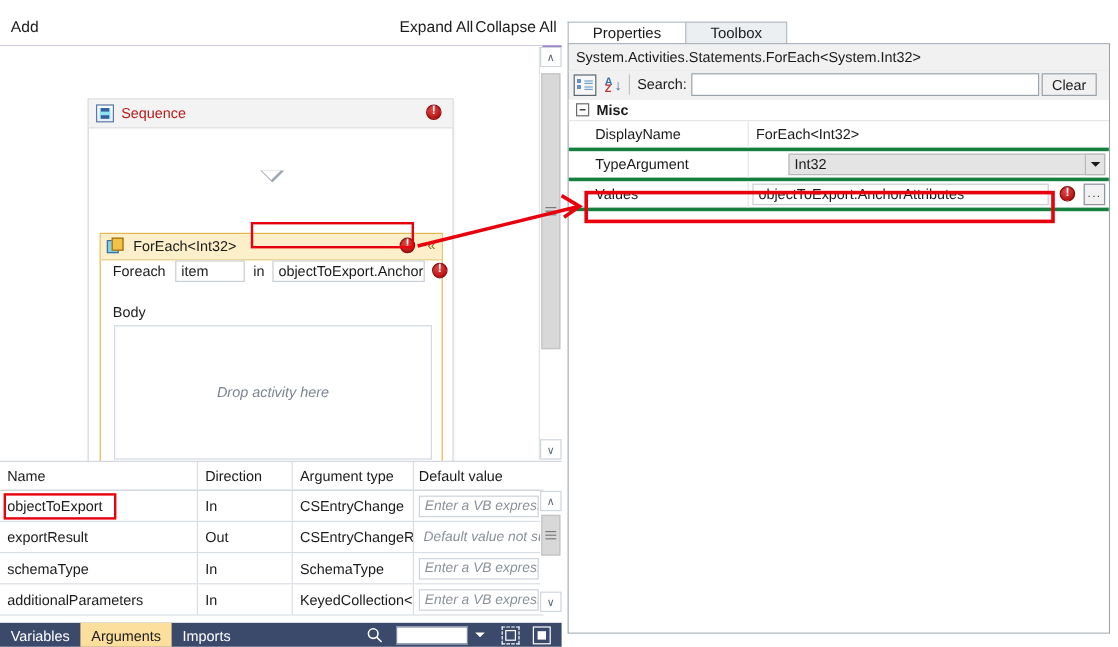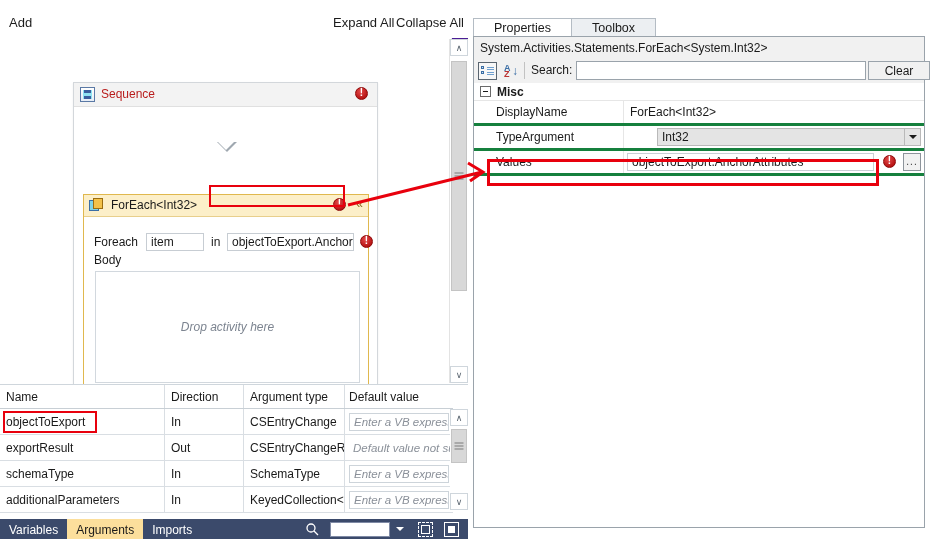--- a/index.html
+++ b/index.html
@@ -133,21 +133,21 @@
     position:absolute;left:4px;top:0;width:10px;height:11px;
     background:#f2c14a;border:1px solid #9b6d10;box-sizing:border-box;
   }
   #foreach-title{position:absolute;left:27px;top:3px;font-size:12px;color:#1a1a1a;}
   #foreach-error{position:absolute;right:22px;top:3px;}
   #foreach-collapse{
     position:absolute;right:5px;top:2px;color:#8a6d1f;font-size:12px;
     line-height:15px;cursor:pointer;
   }
   #foreach-body-row{
-    position:absolute;left:10px;top:38px;width:266px;height:18px;
+    position:absolute;left:10px;top:22px;width:266px;height:18px;
   }
   #foreach-label{position:absolute;left:0;top:2px;font-size:12px;}
   #foreach-var-input{
     position:absolute;left:52px;top:0;width:58px;height:18px;
     border:1px solid #c7cdd3;background:#ffffff;box-sizing:border-box;
     font-size:12px;padding:1px 4px;color:#1a1a1a;line-height:15px;
   }
   #foreach-in-label{position:absolute;left:117px;top:2px;font-size:12px;}
   #foreach-values-input{
     position:absolute;left:133px;top:0;width:127px;height:18px;
@@ -320,21 +320,21 @@
   }
   #prop-search-label{
     position:absolute;left:57px;top:4px;font-size:12px;color:#1a1a1a;
   }
   #prop-search-input{
     position:absolute;left:102px;top:2px;width:290px;height:19px;
     border:1px solid #9aa3ab;box-sizing:border-box;background:#ffffff;
     font-size:12px;padding:0 4px;color:#1a1a1a;
   }
   #prop-clear-btn{
-    position:absolute;left:394px;top:2px;width:62px;height:19px;
+    position:absolute;left:394px;top:2px;width:46px;height:19px;
     border:1px solid #9aa3ab;box-sizing:border-box;background:#f1f1f1;
     display:flex;align-items:center;justify-content:center;font-size:12px;
     cursor:pointer;
   }
   #prop-grid{
     position:absolute;left:0;top:46px;right:0;bottom:0;background:#ffffff;
   }
   #prop-category-row{
     position:relative;height:17px;display:flex;align-items:center;
     border-bottom:1px solid #e6e6e6;background:#ffffff;

